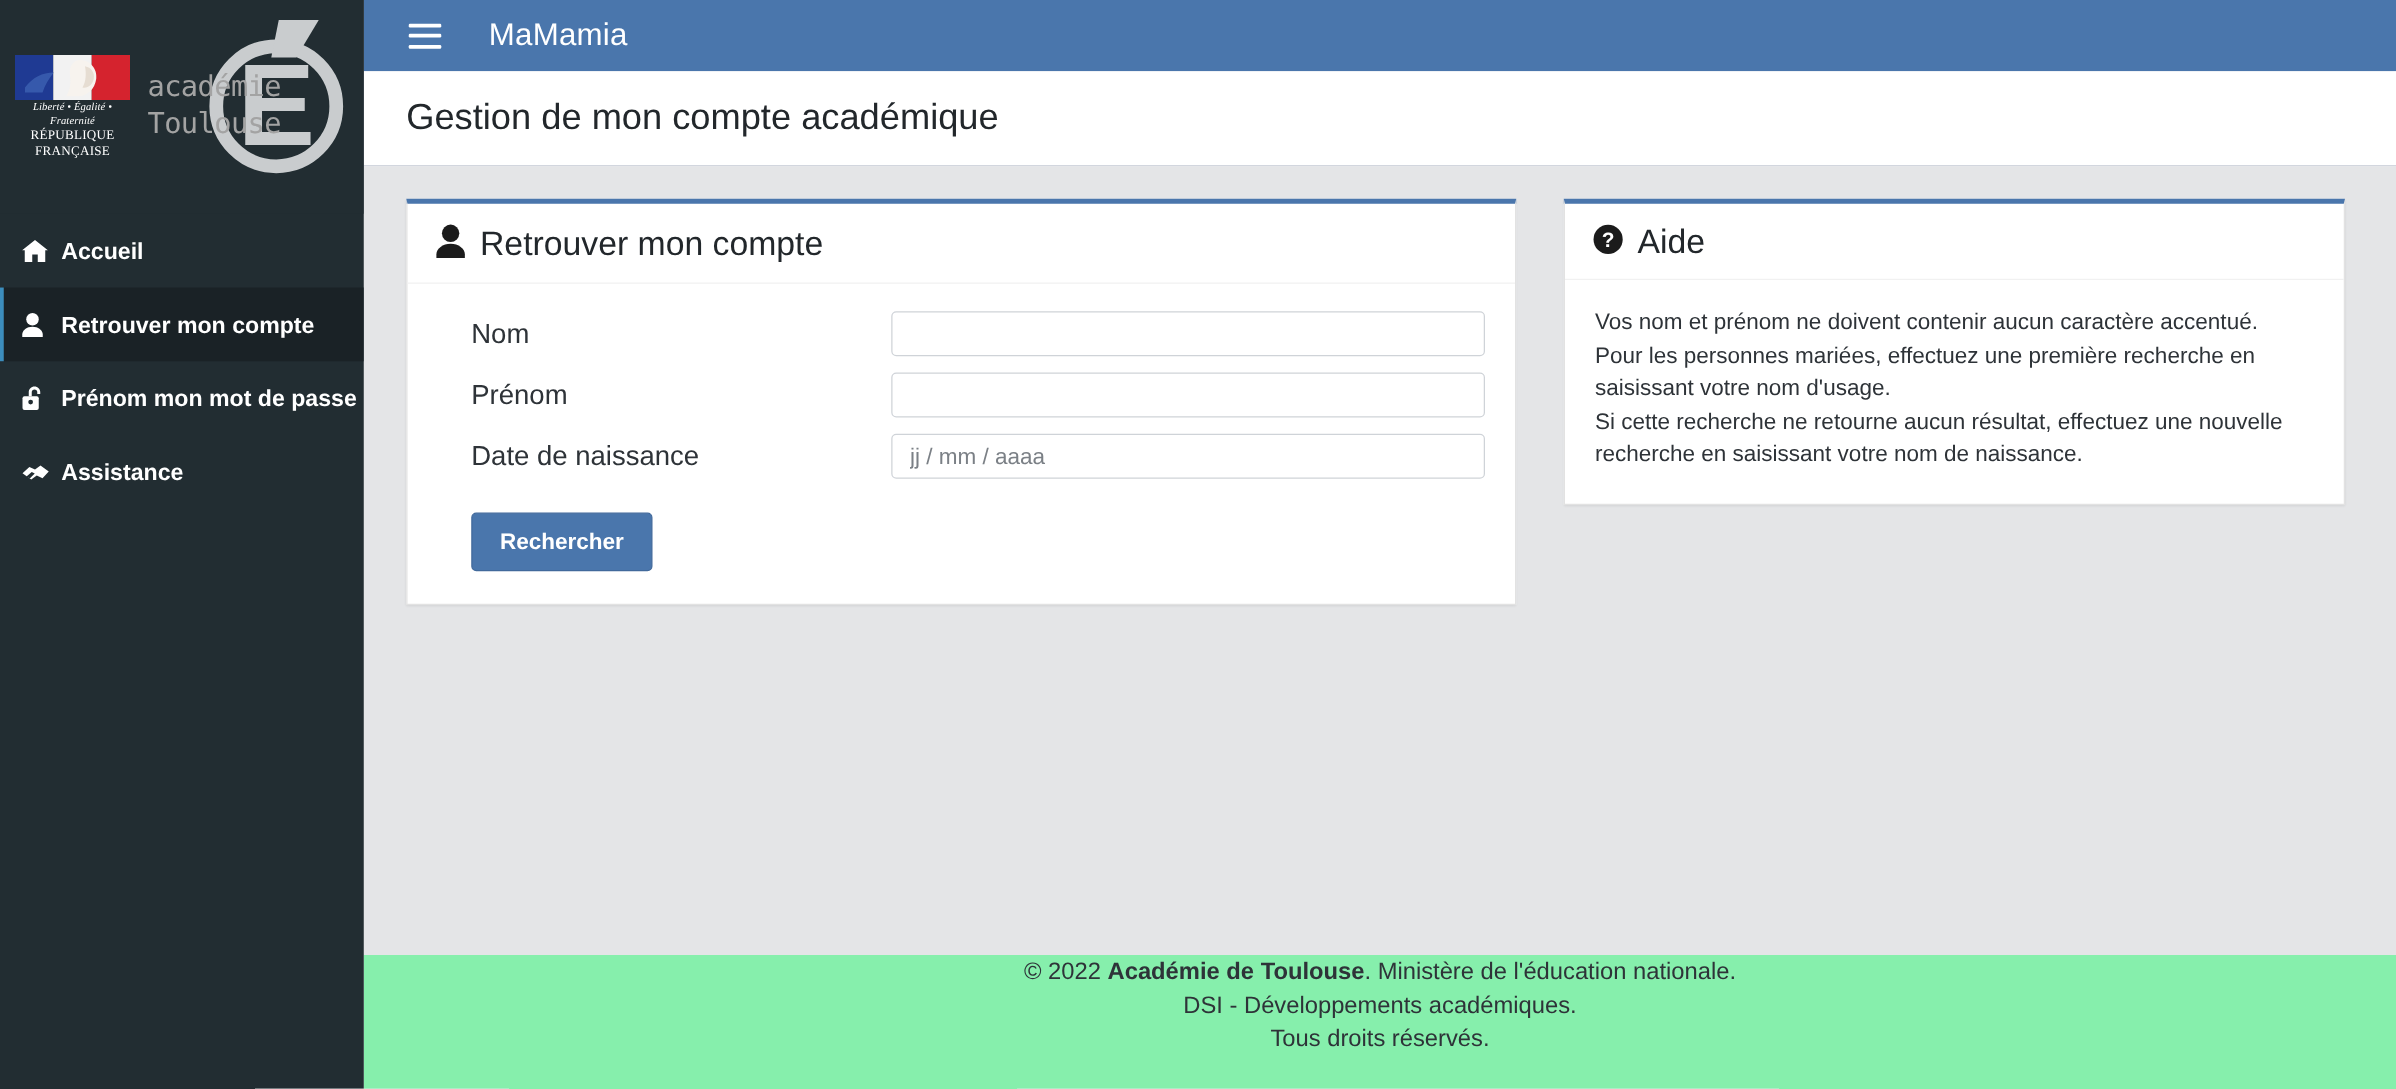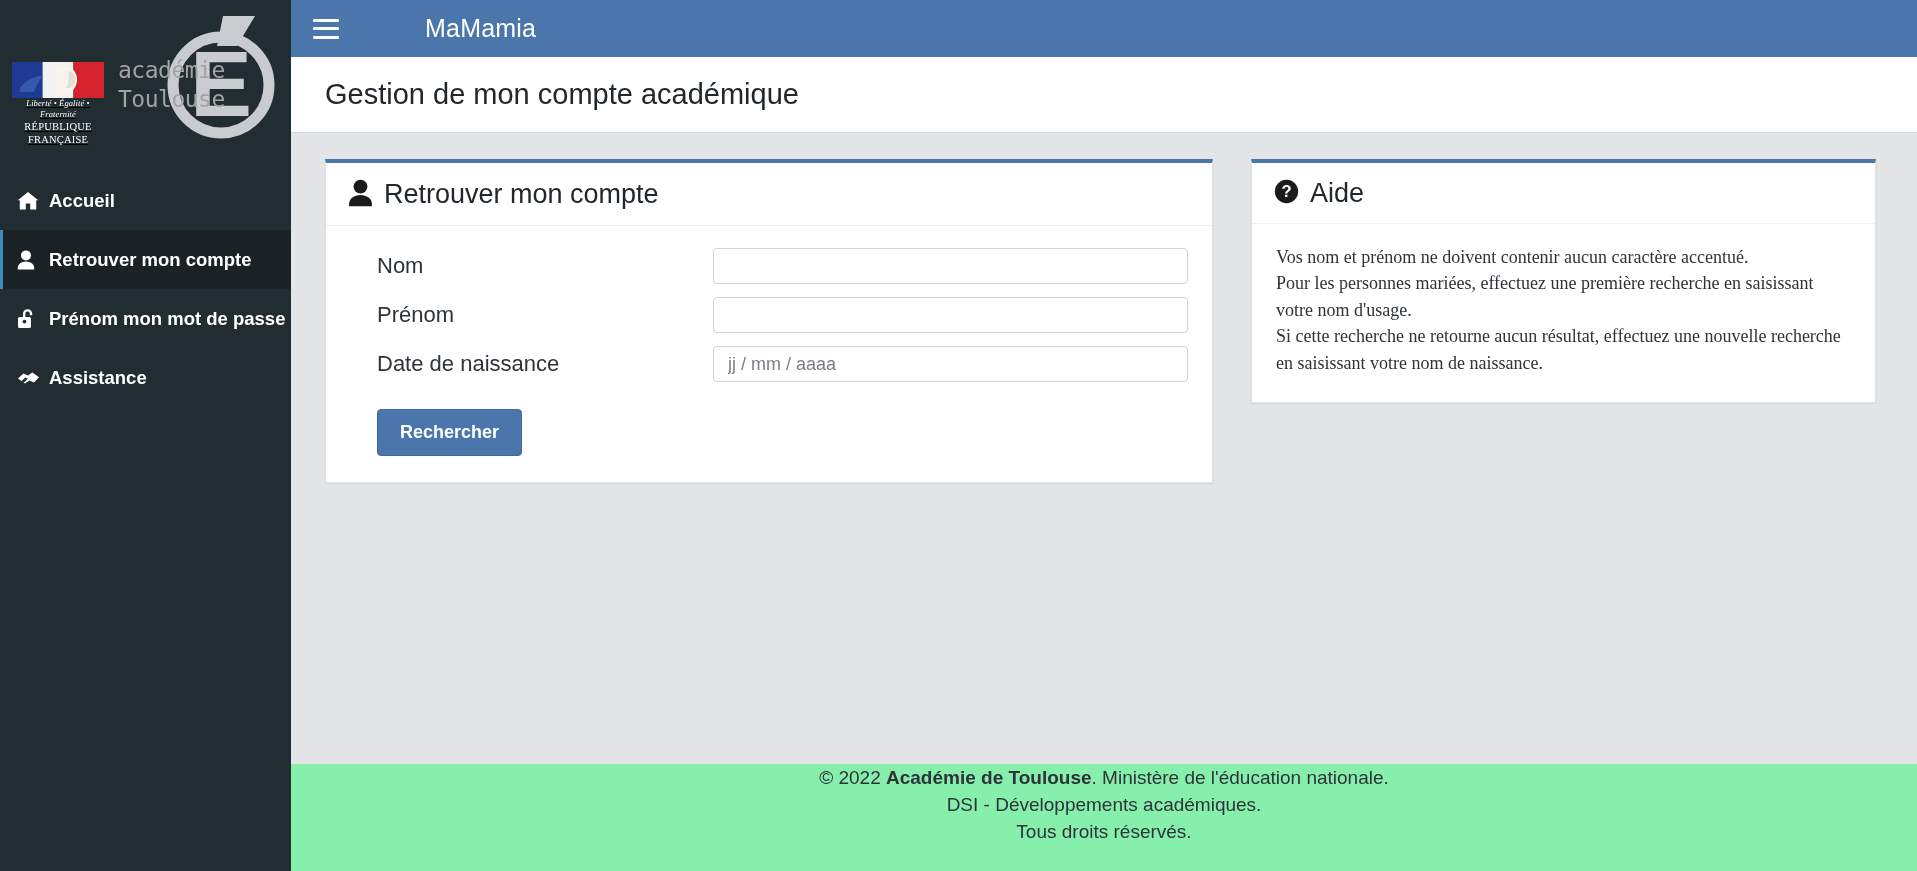--- a/index.html
+++ b/index.html
@@ -24,22 +24,22 @@
     position: relative;
   }
   .logo-block {
     height: 171px;
     position: relative;
     background: #222d32;
     overflow: hidden;
   }
   .marianne {
     position: absolute;
-    left: 12px; top: 62px;
-    width: 92px; height: 62px; text-decoration: underline;
+    left: 12px; top: 44px;
+    width: 92px; height: 62px;
   }
   .mar-flag { width: 92px; height: 36px; display: block; }
   .mar-lib {
     font-family: "Liberation Serif", serif;
     font-size: 8.5px; color: #ffffff; text-align: center;
     letter-spacing: .1px; line-height: 11px; font-style: italic;
   }
   .mar-rf {
     font-family: "Liberation Serif", serif;
     font-size: 10.5px; color: #ffffff; text-align: center;
@@ -98,23 +98,22 @@
     height: 871px;
     min-width: 0;
     background: #e4e5e7;
   }
   .topbar {
     height: 57px;
     flex: 0 0 57px;
     background: #4a76ac;
     display: flex;
     align-items: center;
-    padding-left: 22px;
-    color: #ffffff;
-    gap: 48px;
+    padding-left: 36px;
+    color: #ffffff;
   }
   .burger {
     width: 26px; height: 20px;
     display: flex; flex-direction: column; justify-content: space-between;
     cursor: pointer;
     margin-right: 38px;
   }
   .burger span { display: block; height: 3px; background: #ffffff; border-radius: 1px; }
   .brand {
     font-size: 25px;
@@ -205,21 +204,21 @@
     border: 1px solid #41699b;
     color: #ffffff;
     font-size: 18px;
     font-weight: bold;
     padding: 12px 22px;
     border-radius: 4px;
     cursor: pointer;
     font-family: "Liberation Sans", sans-serif;
   }
 
-  .help-body { padding: 20px 24px 26px 24px; font-family: Liberation Serif, serif; }
+  .help-body { padding: 20px 24px 26px 24px; }
   .help-body p {
     margin: 0;
     font-size: 18px;
     line-height: 26.5px;
     color: #2e3338;
   }
 
   .footer {
     padding: 0 0 26px 0;
     text-align: center;

